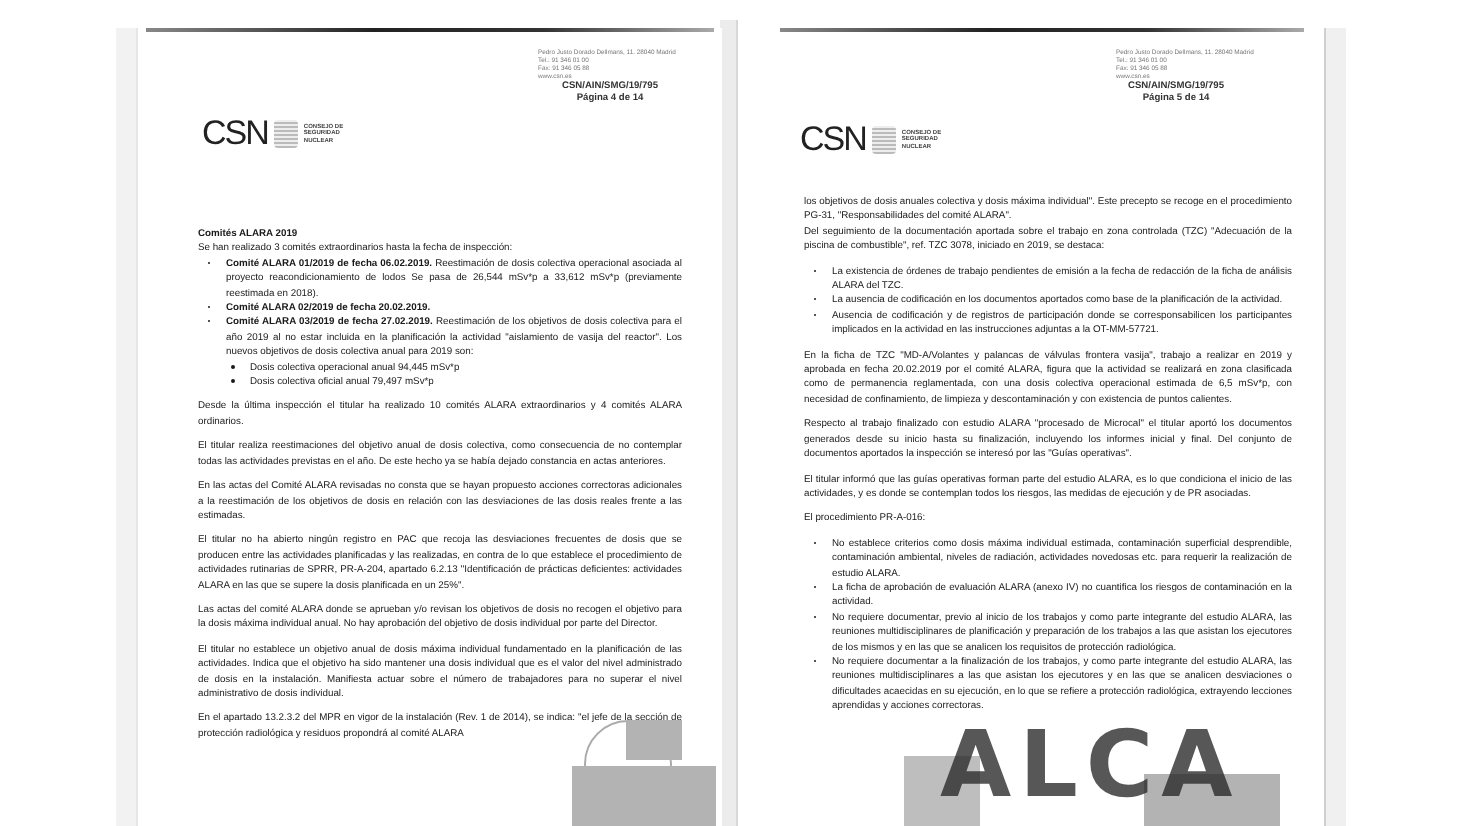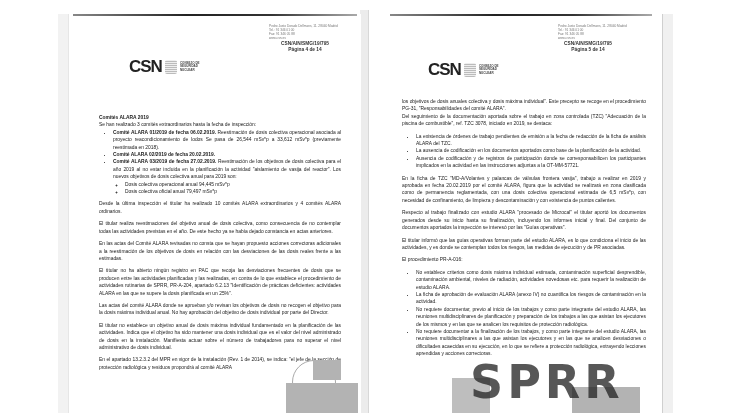--- a/index.html
+++ b/index.html
@@ -39,21 +39,21 @@
     position: absolute; top: 10px; right: 12px; width: 80px;
     font-size: 3.2px; line-height: 4px; color: #777;
   }
   .ref {
     position: absolute; top: 27px; right: 16px; width: 80px; text-align: center;
     font-size: 4.8px; line-height: 6px; font-weight: bold; color: #333;
   }
   .logo {
     position: absolute; top: 43px; left: 32px; display: flex; align-items: center; gap: 3px;
   }
-  .logo-csn { font-size: 17px; font-weight: bold; letter-spacing: -1px; color: #222; margin-left: 28px; }
+  .logo-csn { font-size: 17px; font-weight: normal; letter-spacing: -1px; color: #222; }
   .logo-crest {
     width: 12px; height: 14px; background:
       repeating-linear-gradient(0deg, #bbb 0 1px, #eee 1px 2px);
     border-radius: 2px;
   }
   .logo-text { font-size: 3px; line-height: 3.5px; font-weight: bold; color: #444; width: 28px; }
   .body-text {
     position: absolute; left: 30px; right: 20px;
     font-size: 4.9px; line-height: 7.4px; color: #1a1a1a; text-align: justify;
   }
@@ -162,13 +162,13 @@
       <li>No requiere documentar a la finalización de los trabajos, y como parte integrante del estudio ALARA, las reuniones multidisciplinares a las que asistan los ejecutores y en las que se analicen desviaciones o dificultades acaecidas en su ejecución, en lo que se refiere a protección radiológica, extrayendo lecciones aprendidas y acciones correctoras.</li>
     </ul>
   </div>
 </div>
 
 <div class="stamp"></div>
 <div class="redact" style="left:313px;top:360px;width:28px;height:20px;"></div>
 <div class="redact" style="left:286px;top:383px;width:72px;height:30px;"></div>
 <div class="redact" style="left:452px;top:378px;width:38px;height:35px;opacity:0.85;"></div>
 <div class="redact" style="left:572px;top:387px;width:68px;height:26px;"></div>
-<div class="watermark">SPRR</div>
+<div class="watermark">ALCA</div>
 
 </body></html>

